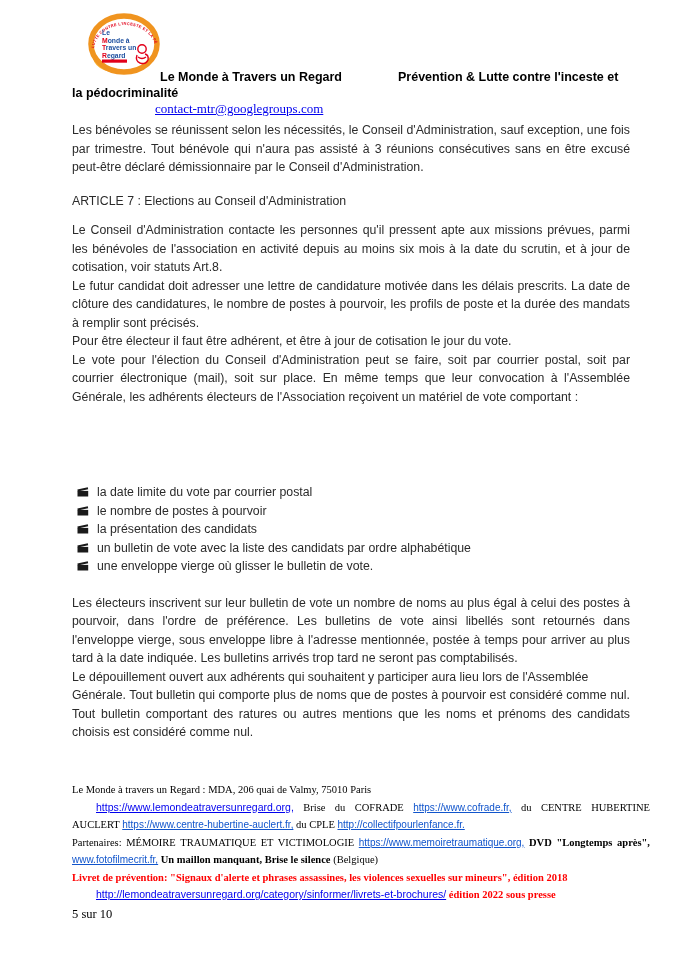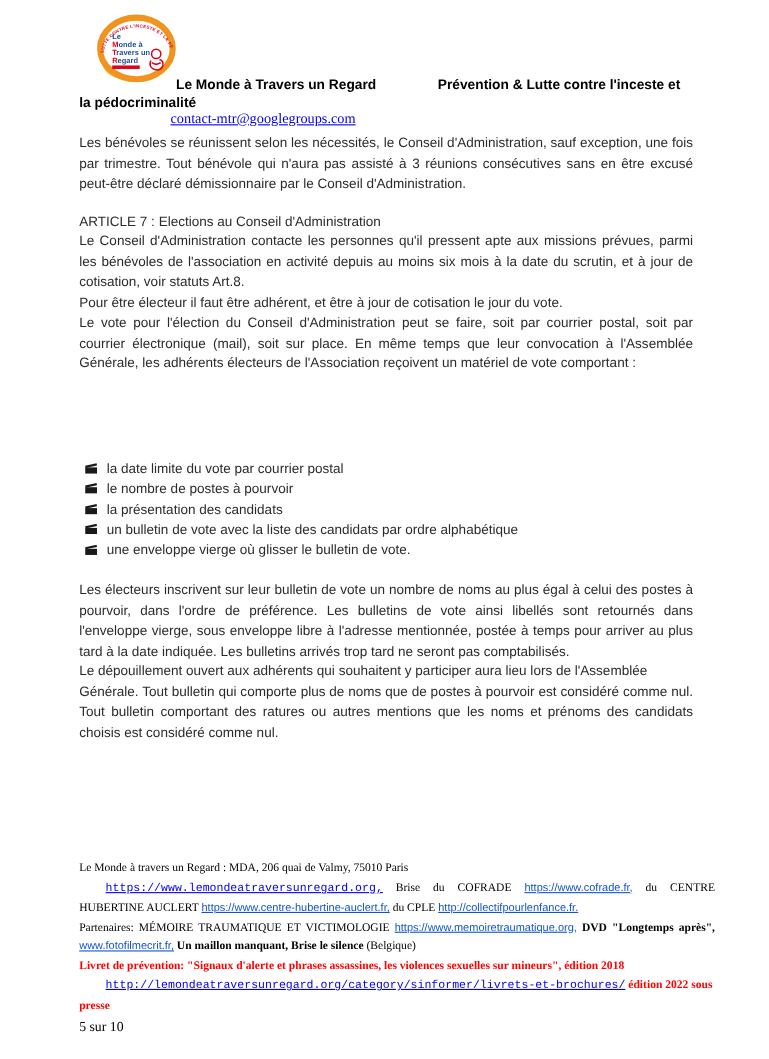--- a/index.html
+++ b/index.html
@@ -26,41 +26,41 @@
   }
 
   
   .content { position:absolute; left:72px; top:0; width:558px; }
   .para {
     font-size:12.3px; line-height:18.5px; color:#2b2b2b;
     text-align:justify;
   }
   .p1 { margin-top:121px; }
   .article-heading { margin-top:15px; text-align:left; }
-  .p2 { }
+  .p2 { margin-top:11px; }
   .p6 { margin-top:18px; }
 
   .vote-list { margin-top:77px; list-style:none; padding-left:5px; }
   .vote-list li {
     display:flex; align-items:flex-start; gap:8px;
     font-size:12.3px; line-height:18.5px; color:#2b2b2b;
   }
   .li-icon { flex:0 0 auto; width:12px; height:10px; margin-top:4px; }
 
   
   .footer {
     position:absolute; left:72px; top:781px; width:578px;
     font-family:"Liberation Serif","DejaVu Serif",serif;
     font-size:10.5px; line-height:17.5px; color:#000;
   }
   .f-line { text-align:justify; }
   .f-line.no-just { text-align:left; }
   .link-serif {
     color:#0000EE; text-decoration:underline; cursor:pointer;
-    font-family:Liberation Mono, monospace;
+    font-family:Liberation Sans, sans-serif;
     padding-left:24px;
   }
   .link-sans {
     color:#1155CC; text-decoration:underline; cursor:pointer;
     font-family:Liberation Sans, sans-serif; font-size:10px;
   }
   .f-bold { font-weight:bold; }
   .f-red { color:#FF0000; font-weight:bold; }
   .page-number { margin-top:2px; font-size:12.5px; color:#000000; text-align:left; }
 </style>
@@ -96,20 +96,21 @@
     <span>pédocriminalité</span>
   </div>
   <div class="email-line">
     <a class="email-link">contact-mtr@googlegroups.com</a>
   </div>
 
   <div class="content">
     <p class="para p1">Les bénévoles se réunissent selon les nécessités, le Conseil d'Administration, sauf exception, une fois par trimestre. Tout bénévole qui n'aura pas assisté à 3 réunions consécutives sans en être excusé peut-être déclaré démissionnaire par le Conseil d'Administration.</p>
     <p class="para article-heading">ARTICLE 7 : Elections au Conseil d'Administration</p>
     <p class="para p2">Le Conseil d'Administration contacte les personnes qu'il pressent apte aux missions prévues, parmi les bénévoles de l'association en activité depuis au moins six mois à la date du scrutin, et à jour de cotisation, voir statuts Art.8.</p>
+    <p class="para">Le futur candidat doit adresser une lettre de candidature motivée dans les délais prescrits. La date de clôture des candidatures, le nombre de postes à pourvoir, les profils de poste et la durée des mandats à remplir sont précisés.</p>
     <p class="para">Pour être électeur il faut être adhérent, et être à jour de cotisation le jour du vote.</p>
     <p class="para">Le vote pour l'élection du Conseil d'Administration peut se faire, soit par courrier postal, soit par courrier électronique (mail), soit sur place. En même temps que leur convocation à l'Assemblée Générale, les adhérents électeurs de l'Association reçoivent un matériel de vote comportant :</p>
 
     <ul class="vote-list">
       <li>
         <svg class="li-icon" viewBox="0 0 12 10">
             <path d="M0.4 2.4 L10.8 0.2 L11.2 2.2 L0.8 4.4 Z" fill="#1a1a1a"></path>
             <rect x="0.5" y="3.9" width="10.7" height="5.6" fill="#1a1a1a"></rect>
           </svg>
         <span>la date limite du vote par courrier postal</span>

